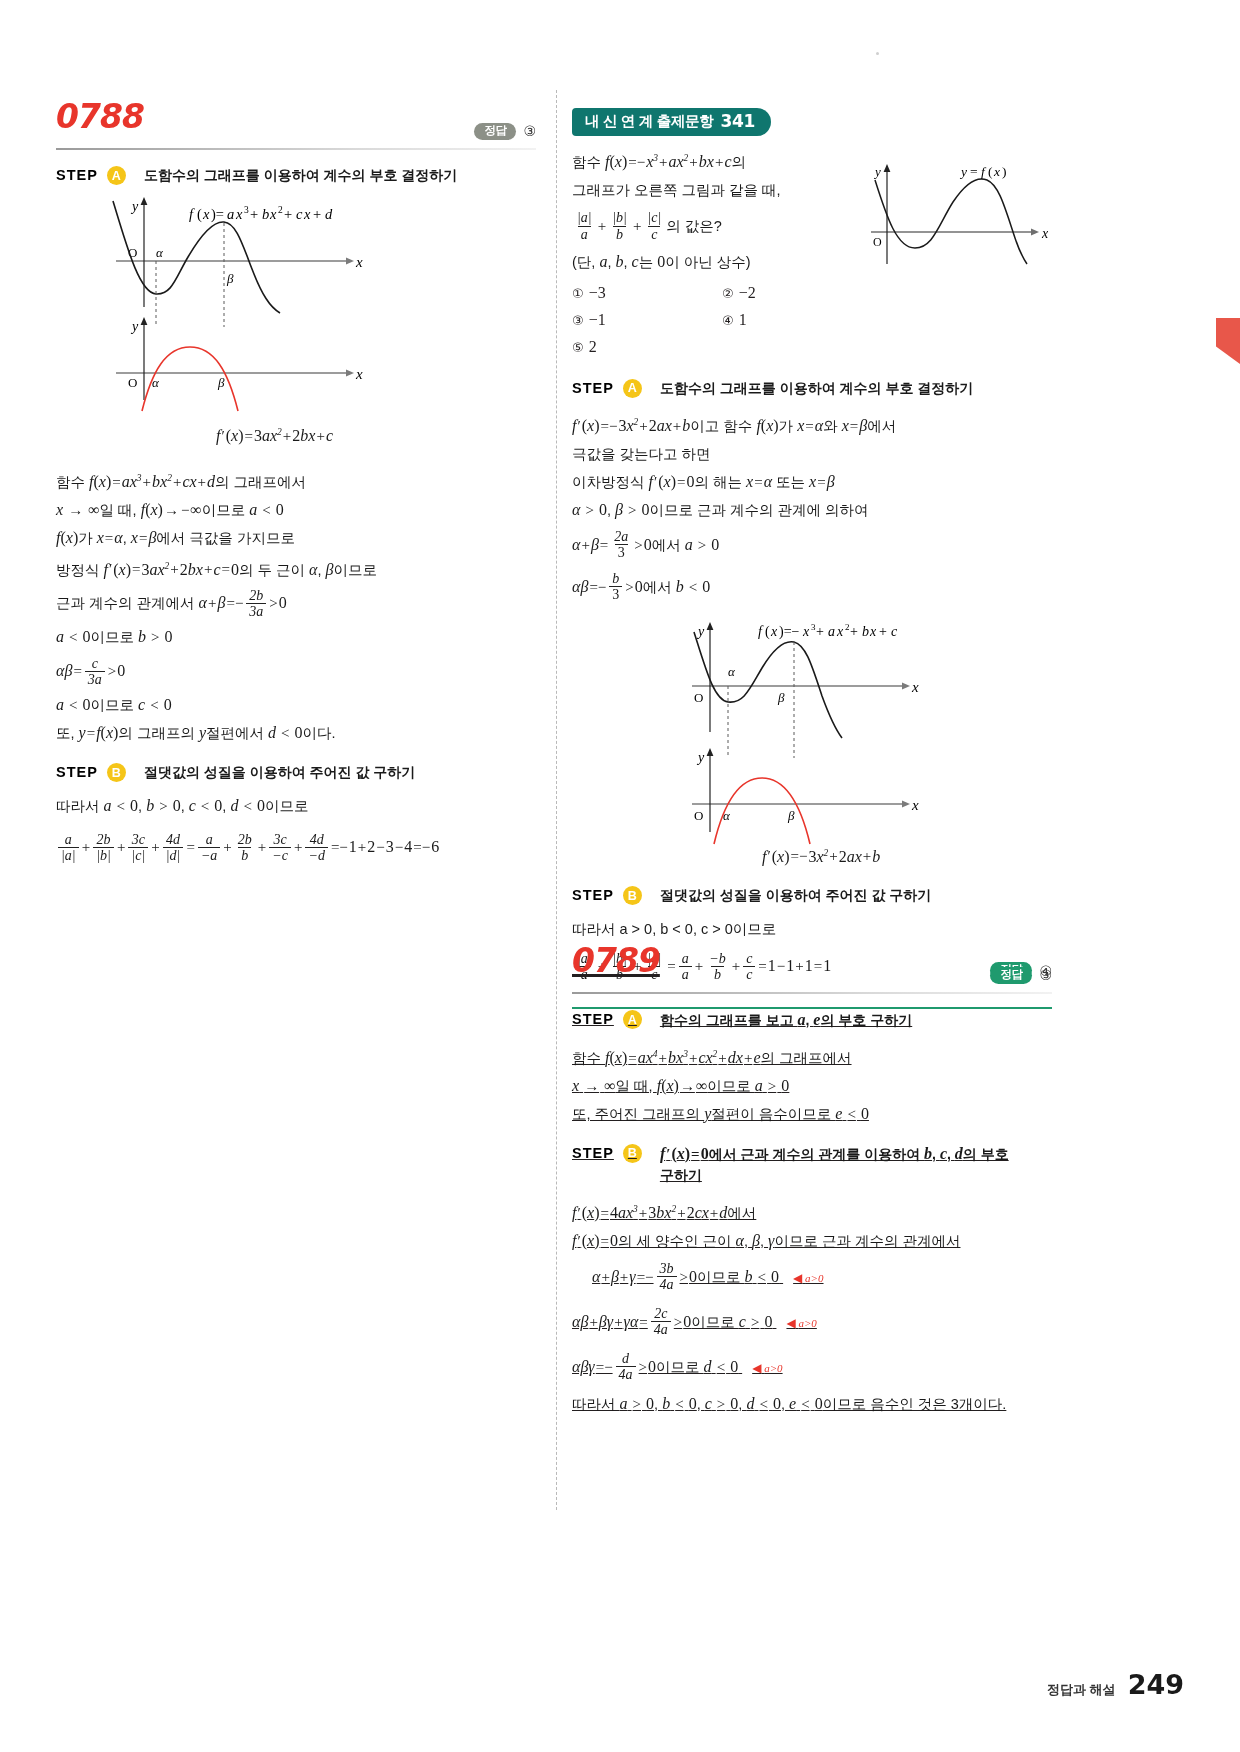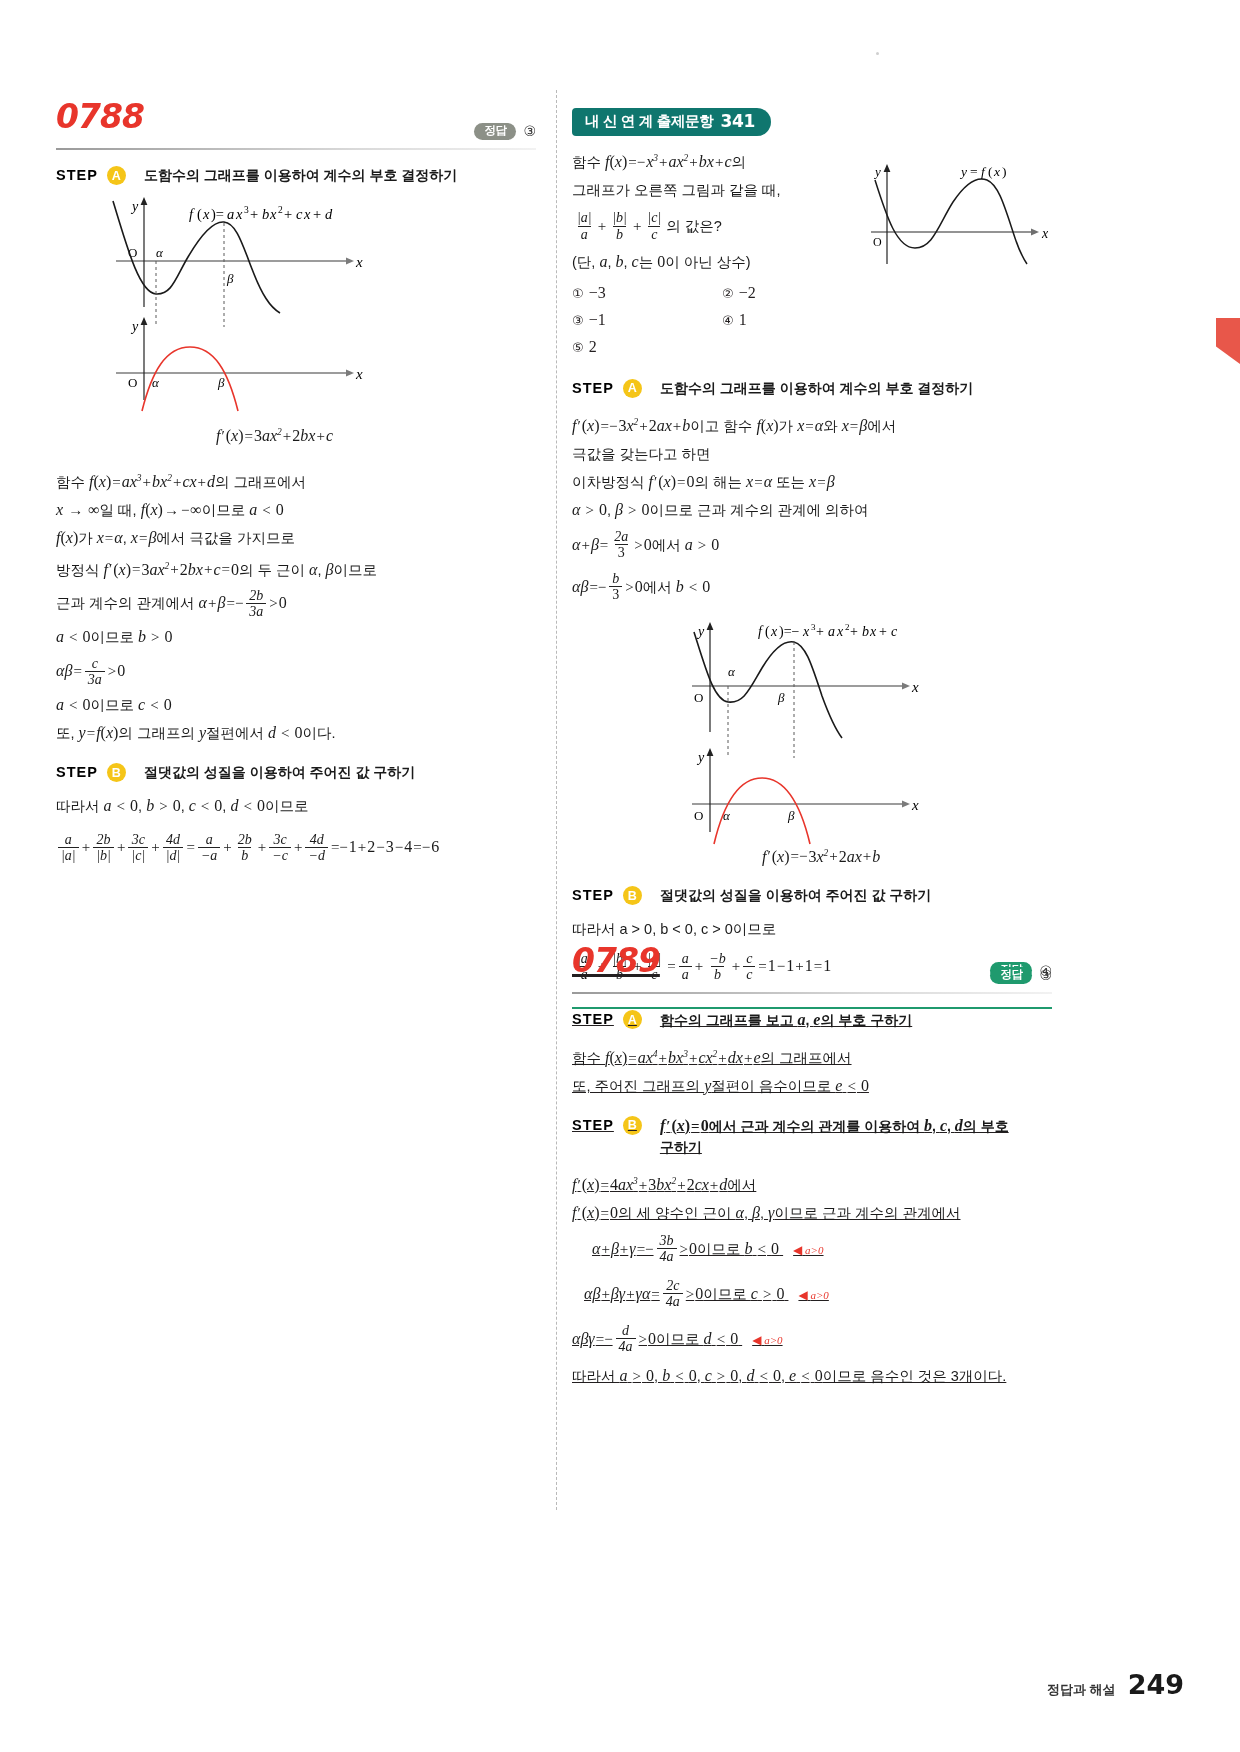--- a/index.html
+++ b/index.html
@@ -614,20 +614,23 @@
     <div class="step">
       <span class="step-word">STEP</span>
       <span class="step-badge">A</span>
       <span class="step-title">함수의 그래프를 보고 <span class="mi">a</span>, <span class="mi">e</span>의 부호 구하기</span>
     </div>
 
     <div class="line">
       함수 <span class="mi">f</span><span class="mn">(</span><span class="mi">x</span><span class="mn">)</span><span class="op">=</span><span class="mi">a</span><span class="mi">x</span><sup class="ex">4</sup><span class="op">+</span><span class="mi">b</span><span class="mi">x</span><sup class="ex">3</sup><span class="op">+</span><span class="mi">c</span><span class="mi">x</span><sup class="ex">2</sup><span class="op">+</span><span class="mi">d</span><span class="mi">x</span><span class="op">+</span><span class="mi">e</span>의 그래프에서
     </div>
     <div class="line">
+      <span class="mi">x</span> <span class="op">→</span> <span class="mn">∞</span>일 때, <span class="mi">f</span><span class="mn">(</span><span class="mi">x</span><span class="mn">)</span><span class="op">→</span><span class="mn">∞</span>이므로 <span class="mi">a</span> <span class="op">&gt;</span> <span class="mn">0</span>
+    </div>
+    <div class="line">
       또, 주어진 그래프의 <span class="mi">y</span>절편이 음수이므로 <span class="mi">e</span> <span class="op">&lt;</span> <span class="mn">0</span>
     </div>
 
     <div class="step">
       <span class="step-word">STEP</span>
       <span class="step-badge">B</span>
       <span class="step-title">
         <span class="mi">f</span><span class="op">′</span><span class="mn">(</span><span class="mi">x</span><span class="mn">)</span><span class="op">=</span><span class="mn">0</span>에서 근과 계수의 관계를 이용하여 <span class="mi">b</span>, <span class="mi">c</span>, <span class="mi">d</span>의 부호<br>
         <span>구하기</span>
       </span>
@@ -640,21 +643,21 @@
       <span class="mi">f</span><span class="op">′</span><span class="mn">(</span><span class="mi">x</span><span class="mn">)</span><span class="op">=</span><span class="mn">0</span>의 세 양수인 근이 <span class="mi">α</span>, <span class="mi">β</span>, <span class="mi">γ</span>이므로 근과 계수의 관계에서
     </div>
 
     <div class="line" style="line-height:44px;margin-left:20px;">
       <span class="mi">α</span><span class="op">+</span><span class="mi">β</span><span class="op">+</span><span class="mi">γ</span><span class="op">=−</span><span class="frac">
           <span class="num">3b</span>
           <span class="den">4a</span>
         </span><span class="op">&gt;</span><span class="mn">0</span>이므로 <span class="mi">b</span> <span class="op">&lt;</span> <span class="mn">0</span>
       <span class="note"><span class="arrow">◀</span> <span>a&gt;0</span></span>
     </div>
-    <div class="line" style="line-height:44px;margin-left:12px;">
+    <div class="line" style="line-height:44px;">
       <span class="mi">αβ</span><span class="op">+</span><span class="mi">βγ</span><span class="op">+</span><span class="mi">γα</span><span class="op">=</span><span class="frac">
           <span class="num">2c</span>
           <span class="den">4a</span>
         </span><span class="op">&gt;</span><span class="mn">0</span>이므로 <span class="mi">c</span> <span class="op">&gt;</span> <span class="mn">0</span>
       <span class="note"><span class="arrow">◀</span> <span>a&gt;0</span></span>
     </div>
     <div class="line" style="line-height:44px;">
       <span class="mi">αβγ</span><span class="op">=−</span><span class="frac">
           <span class="num">d</span>
           <span class="den">4a</span>

